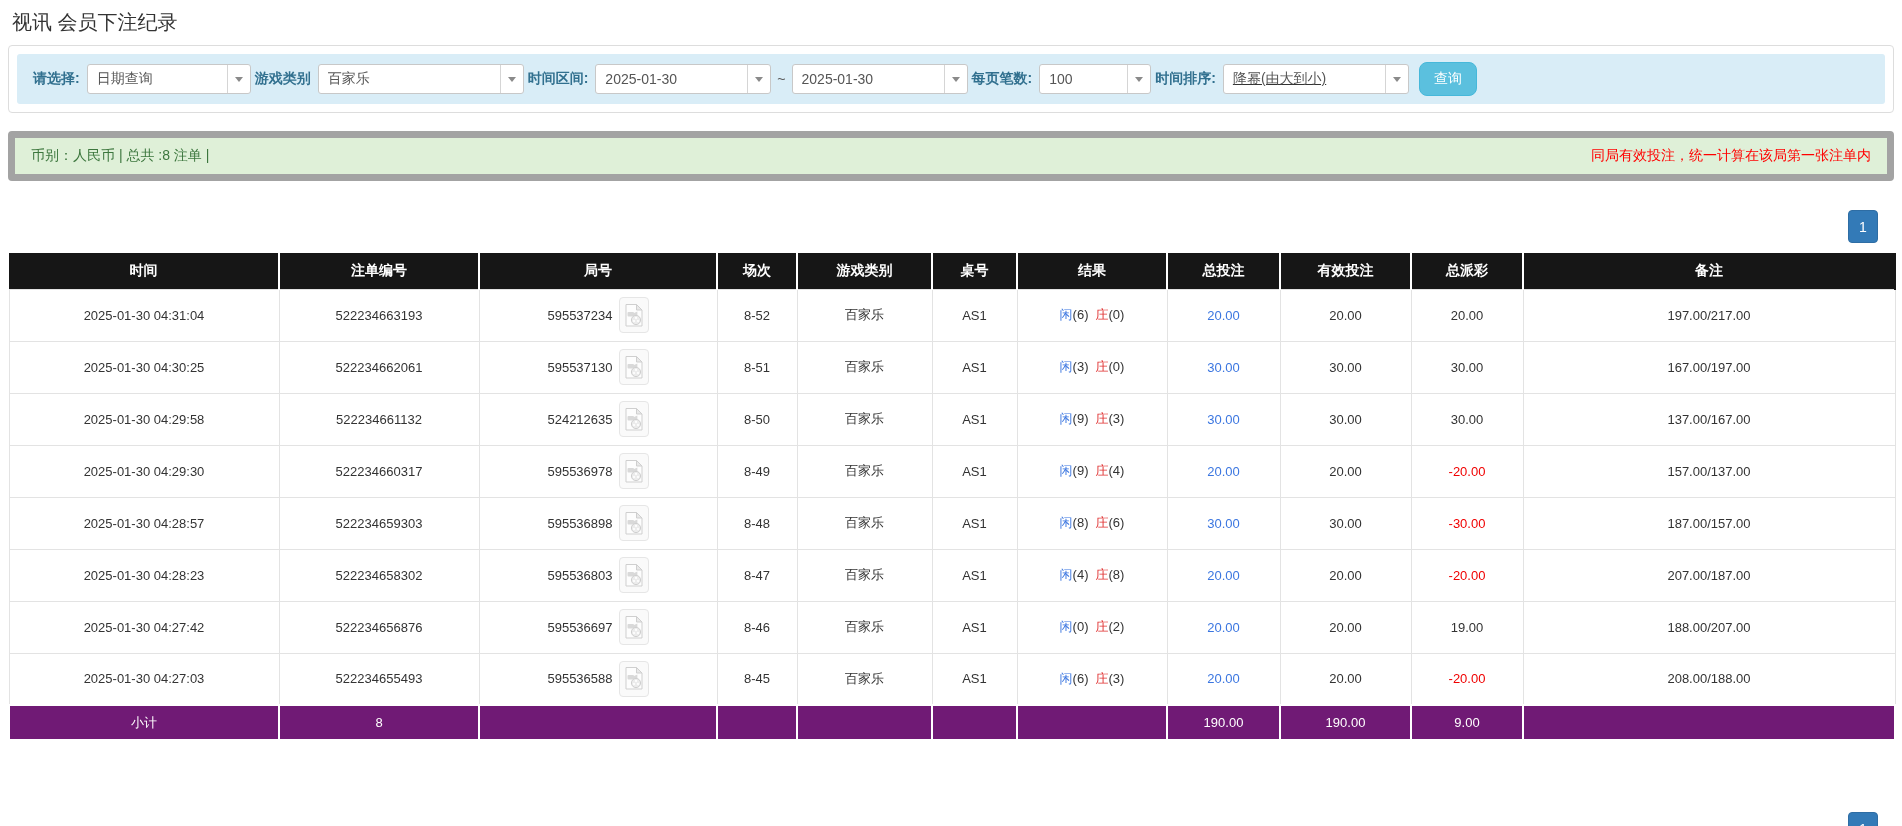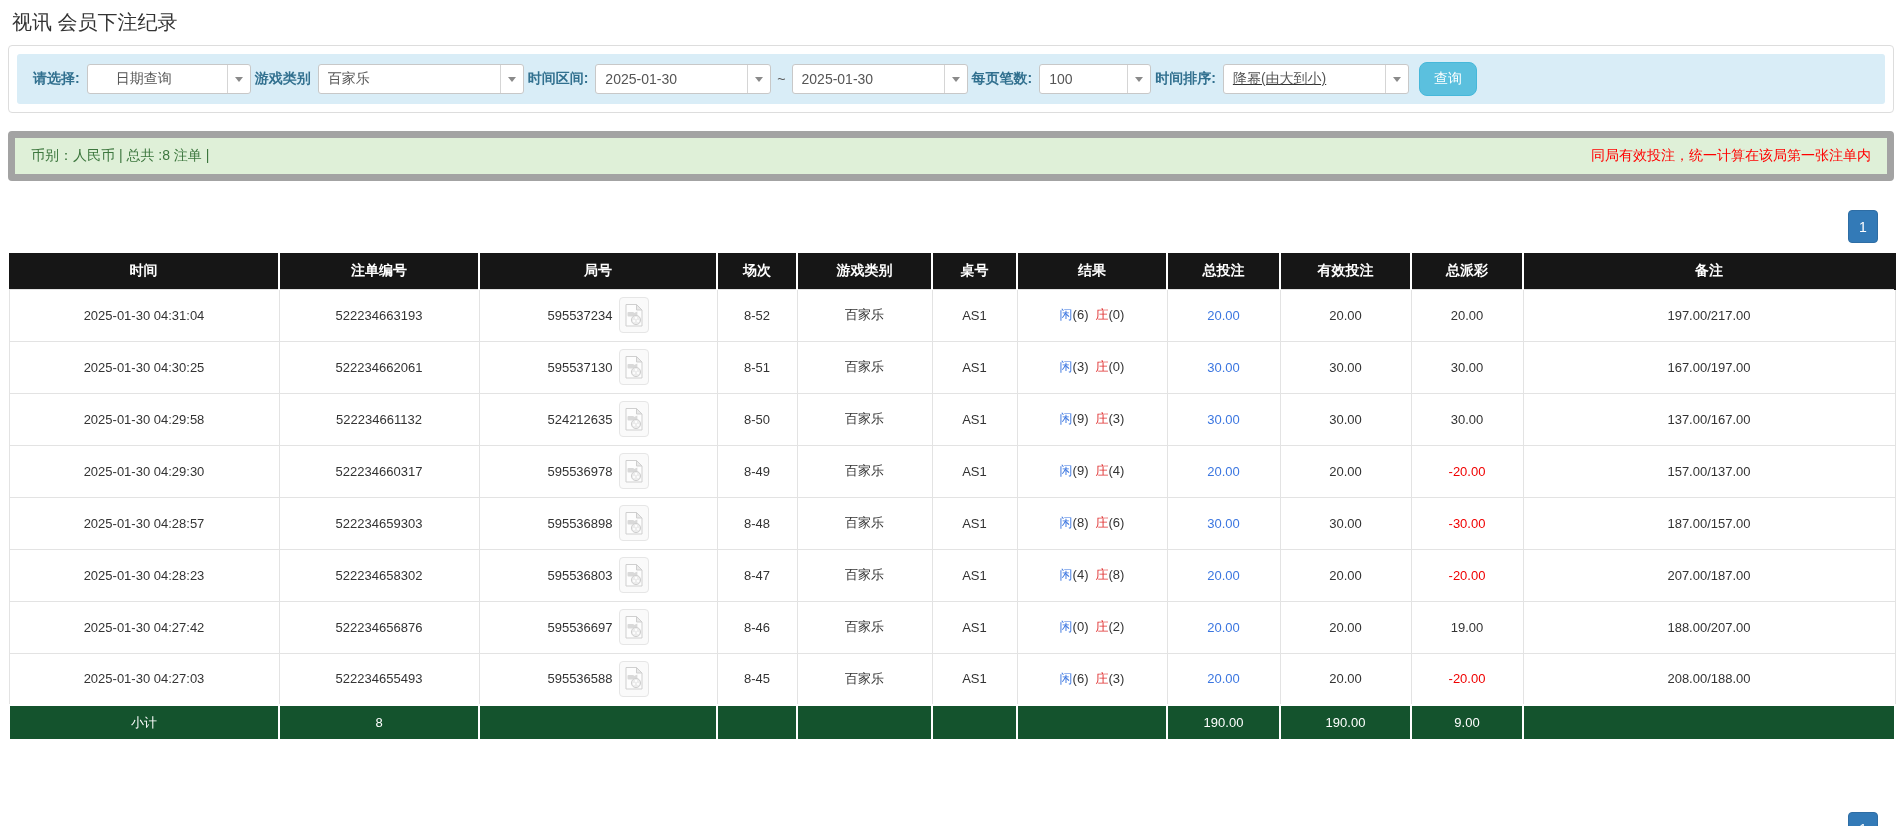--- a/index.html
+++ b/index.html
@@ -12,21 +12,21 @@
   .page-title { font-size:20px; font-weight:400; color:#333; margin:9px 0 10px 12px; line-height:26px; }
 
   
   .filter-panel { margin:0 8px; border:1px solid #ddd; border-radius:4px; padding:8px; background:#fff; }
   .filter-bar { background:#d9edf7; border-radius:3px; height:50px; display:flex; align-items:center; padding:0 12px; white-space:nowrap; }
   .flabel { color:#31708f; font-weight:bold; font-size:14px; margin:0 7px 0 4px; }
   .combo { background:#fff; border:1px solid #c8c8c8; border-radius:3px; height:30px; display:flex; align-items:stretch; cursor:pointer; }
   .combo-text { padding:0 9px; font-size:14px; color:#555; flex:1; display:flex; align-items:center; overflow:hidden; }
   .combo-caret { width:23px; border-left:1px solid #d5d5d5; display:flex; align-items:center; justify-content:center; }
   .caret-tri { width:0; height:0; border-left:4px solid transparent; border-right:4px solid transparent; border-top:5px solid #8a8a8a; }
-  .w-select { width:164px;padding-left:19px; } .w-game { width:206px; } .w-date { width:176px; } .w-size { width:112px; } .w-sort { width:186px;text-decoration:underline; }
+  .w-select { width:164px; } .w-game { width:206px; } .w-date { width:176px; } .w-size { width:112px; } .w-sort { width:186px;text-decoration:underline; }
   .tilde { color:#555; margin:0 6px; }
   .btn-query { background:#5bc0de; border:1px solid #46b8da; color:#fff; font-size:14px; height:34px; padding:0 14px; border-radius:8px; margin-left:10px; cursor:pointer; font-family:inherit; }
 
   
   .summary-bar { margin:18px 8px 0; background:#dff0d8; border:7px solid #a3a3a3; border-radius:4px; height:50px; display:flex; align-items:center; justify-content:space-between; padding:0 16px; font-size:14px; }
   .summary-left { color:#3c763d; }
   .summary-right { color:#ff0000; }
 
   
   .pager-top { display:flex; justify-content:flex-end; margin:29px 24px 0 0; }
@@ -37,21 +37,21 @@
   table.bet-table { width:1886px; margin:10px 8px 0; border-collapse:collapse; table-layout:fixed; text-align:center; }
   .bet-table th { background:#161616; color:#fff; font-weight:bold; font-size:14px; height:36px; border-right:2px solid #fff; padding:0 2px; }
   .bet-table th:last-child { border-right:2px solid #161616; }
   .bet-table td { height:52px; background:#fff; border:1px solid #e3e3e3; font-size:13px; color:#333; padding:0 4px; }
   .round-cell { display:flex; align-items:center; justify-content:center; gap:6px; }
   .video-btn { width:30px; height:36px; background:#fafafa; border:1px solid #e6e6e6; border-radius:4px; display:inline-flex; align-items:center; justify-content:center; cursor:pointer; flex:0 0 auto; }
   .link-blue { color:#3b76e0; cursor:pointer; }
   .res-p { color:#3b76e0; }
   .res-b { color:#e03333; margin-left:7px; }
   td.payout.neg { color:#f00000;margin-top:8px; }
-  .sum-row td { background:#14532d; color:#fff; height:35px; border:2px solid #fff; font-size:13px; }
+  .sum-row td { background:#701a75; color:#fff; height:35px; border:2px solid #fff; font-size:13px; }
 </style>
 </head>
 <body>
 
 <h1 class="page-title">视讯 会员下注纪录</h1>
 
 <div class="filter-panel">
   <div class="filter-bar">
     <span class="flabel">请选择:</span>
     <div class="combo w-select">

